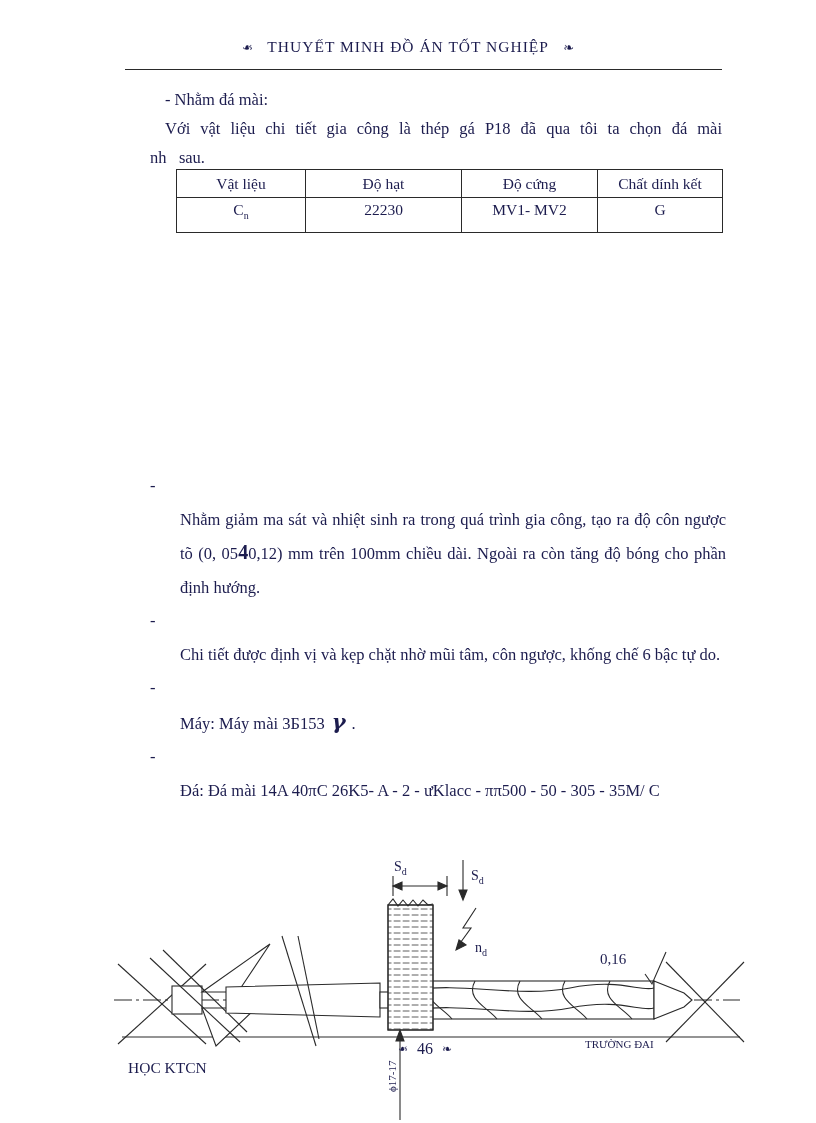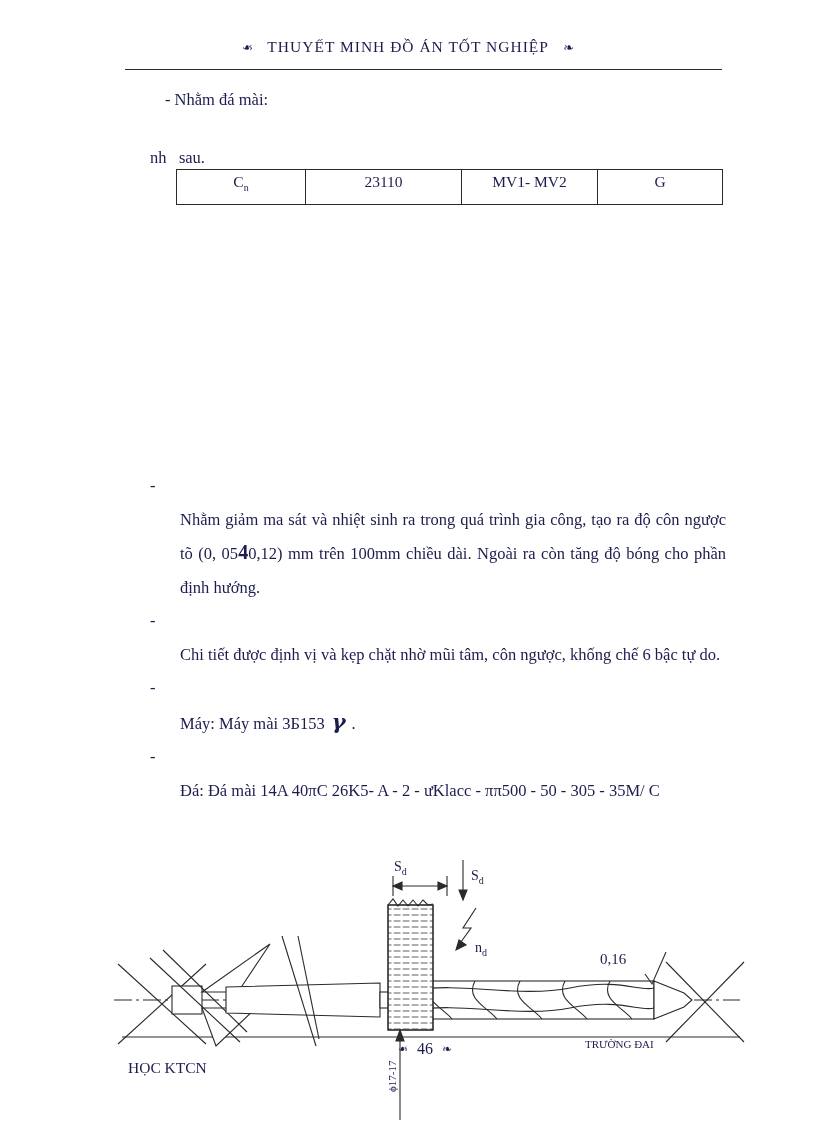--- a/index.html
+++ b/index.html
@@ -58,33 +58,40 @@
 <div class="page">
 
   <div class="header">
     <span class="orn orn-flip">❧</span>
     <span>THUYẾT MINH ĐỒ ÁN TỐT NGHIỆP</span>
     <span class="orn">❧</span>
   </div>
   <div class="header-rule"></div>
 
   <div class="para1">- Nhằm đá mài:</div>
+  <div class="para2l1">Với vật liệu chi tiết gia công là thép gá P18 đã qua tôi ta chọn đá mài</div>
   <div class="para2l2">nh   sau.</div>
 
   <table class="spec">
     <colgroup>
         <col style="width:129px">
         <col style="width:156px">
         <col style="width:136px">
         <col style="width:125px">
       </colgroup>
     <tbody>
+        <tr>
+      <th>Vật liệu</th>
+      <th>Độ hạt</th>
+      <th>Độ cứng</th>
+      <th>Chất dính kết</th>
+    </tr>
     <tr>
       <td><span>C</span><sub>n</sub></td>
-      <td>23110</td>
+      <td>22230</td>
       <td>MV1- MV2</td>
       <td>G</td>
     </tr>
   </tbody>
     </table>
 
 
   <div class="bullets">
     <div class="bullet">
       <span class="dash">-</span>

